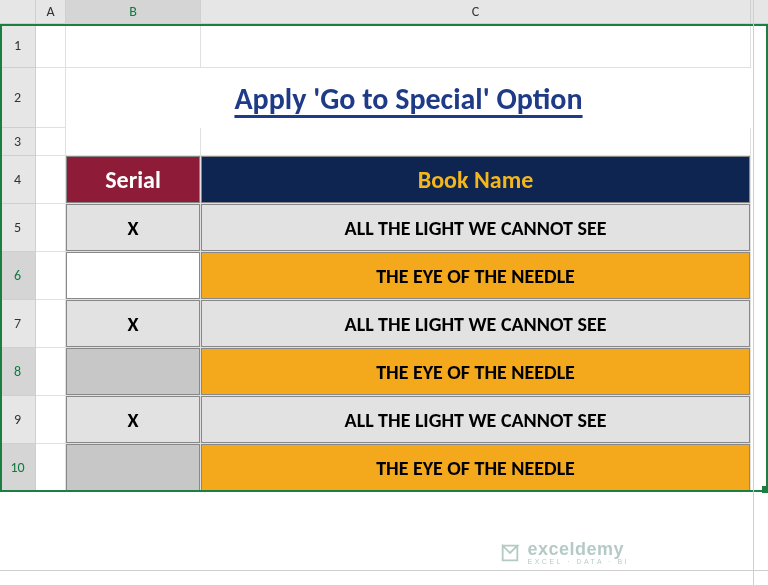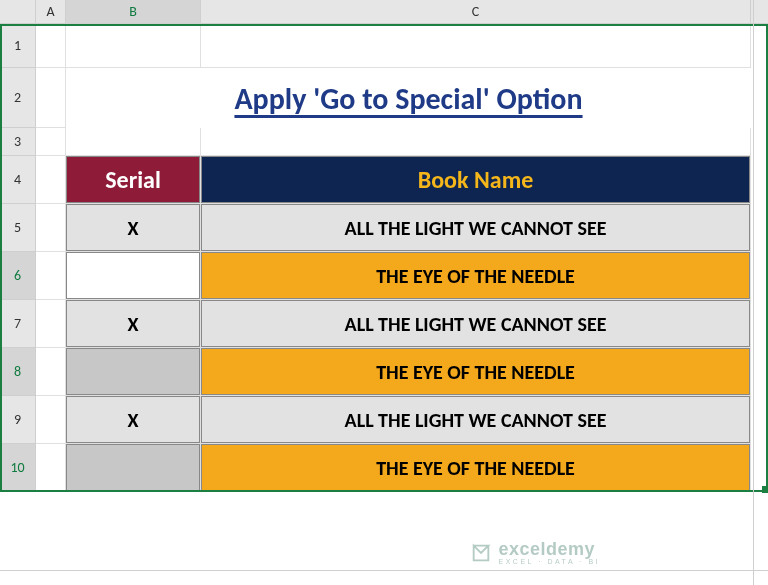--- a/index.html
+++ b/index.html
@@ -128,21 +128,21 @@
     }
     .active-frame::after {
       content: '';
       position: absolute;
       right: -3px; bottom: -3px;
       width: 7px; height: 7px;
       background: #1a7f40;
     }
     .watermark {
       position: absolute;
-      right: 168px;
+      right: 139px;
       bottom: 20px;
       display: flex;
       align-items: center;
       gap: 7px;
       opacity: 0.35;
       font-family: 'Segoe UI', sans-serif;
     }
     .wm-icon {
       width: 22px; height: 22px;
     }

